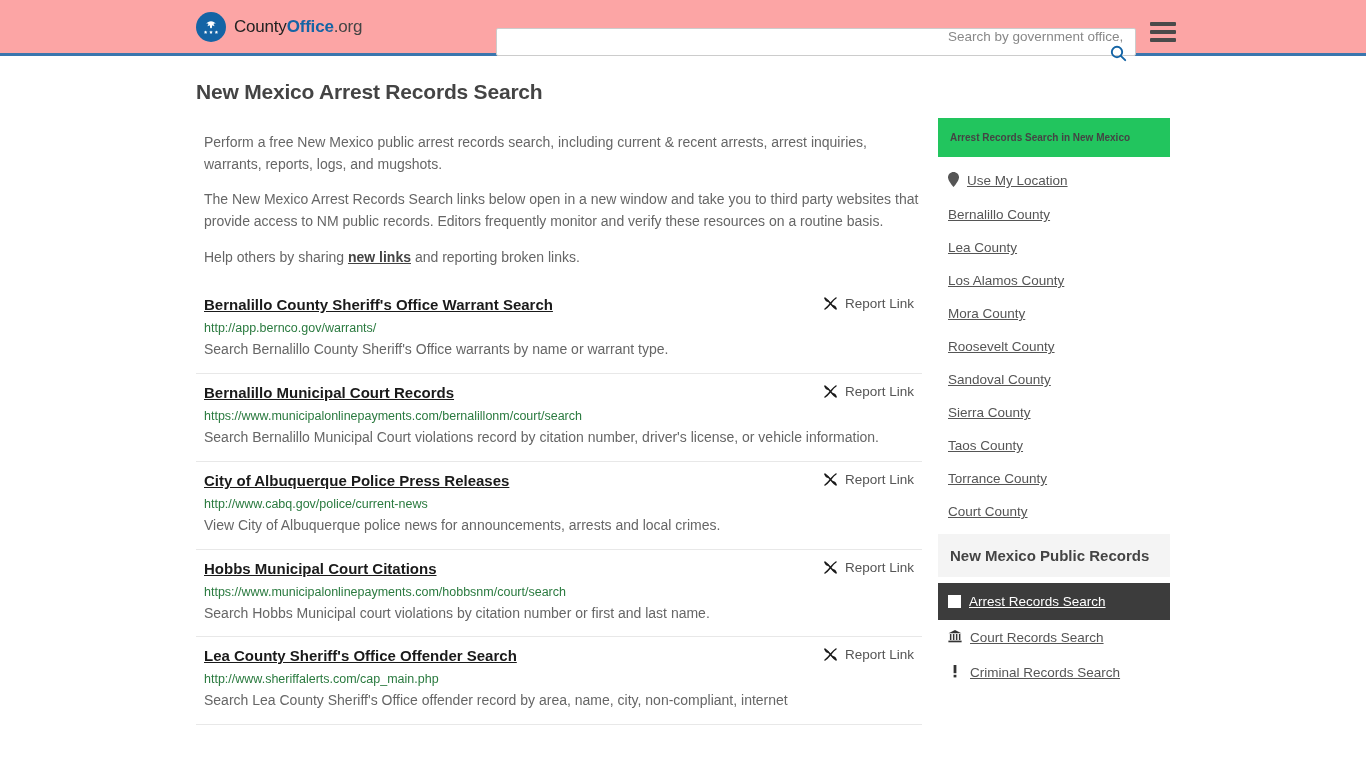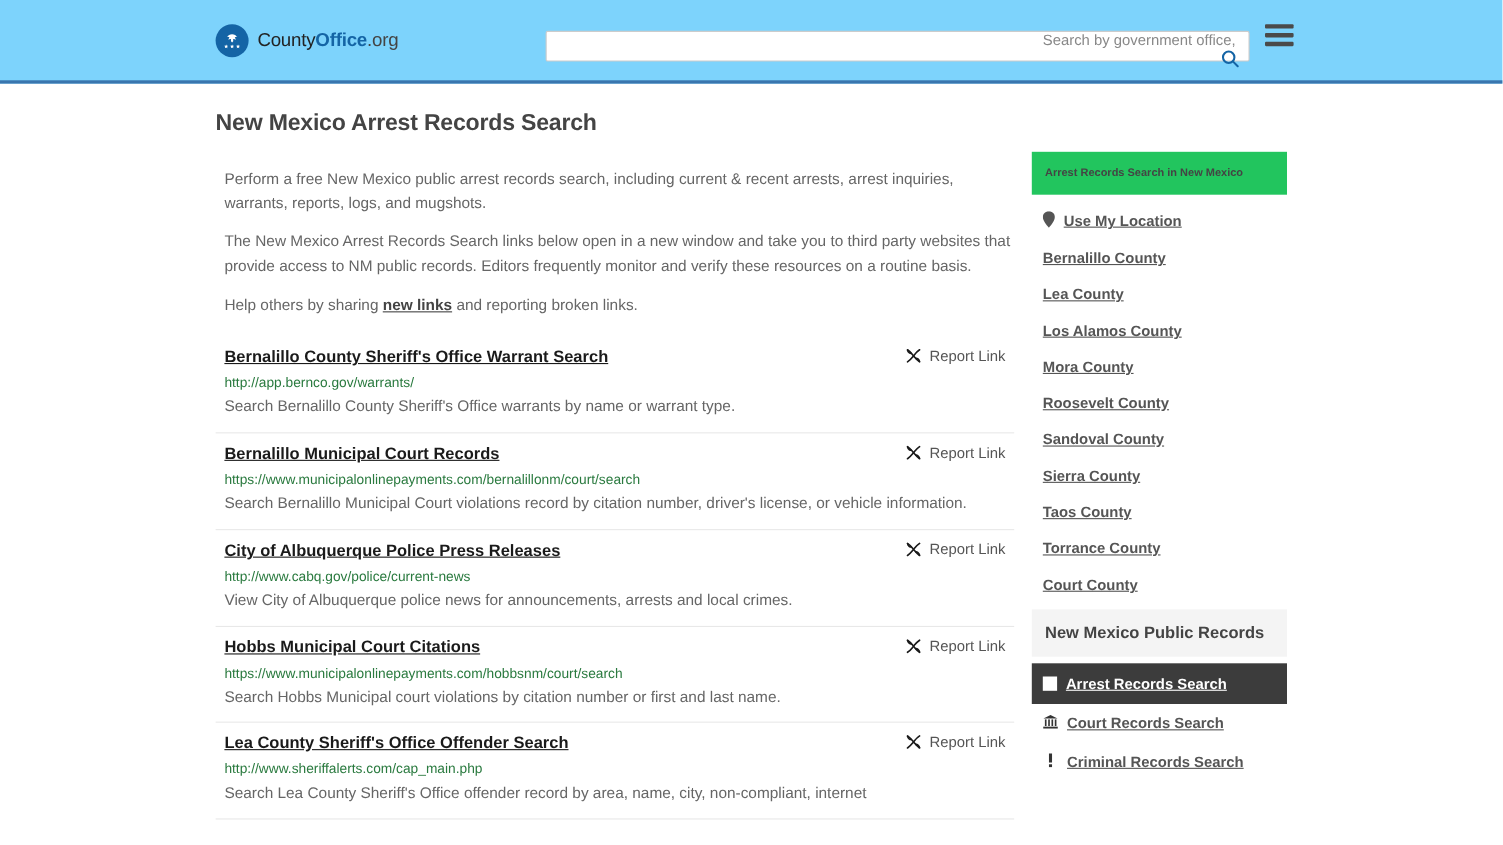--- a/index.html
+++ b/index.html
@@ -8,22 +8,22 @@
     width: 1366px;
     height: 768px;
     overflow: hidden;
     background: #ffffff;
     font-family: "Liberation Sans", sans-serif;
     color: #4a4a4a;
   }
 
   
   .site-header {
-    height: 76px;
-    background: #7dd3fc;
+    height: 56px;
+    background: #fca5a5;
     border-bottom: 3px solid #3a76ae;
     display: flex;
     align-items: center;
     position: relative;
   }
   .brand {
     display: flex;
     align-items: center;
     margin-left: 196px;
     text-decoration: none;
@@ -191,21 +191,21 @@
   
   .side-box { margin-bottom: 6px; }
   .side-head {
     background: #22c55e;
     padding: 12px 12px;
     font-size: 10px;
     font-weight: bold;
     color: #444;
     line-height: 1.5;
   }
-  .side-list { padding: 6px 0 0 0; font-weight: bold; }
+  .side-list { padding: 6px 0 0 0; }
   .side-item {
     display: flex;
     align-items: center;
     gap: 8px;
     padding: 9px 10px;
     font-size: 13.5px;
   }
   .side-item a {
     color: #555;
     text-decoration: underline;

